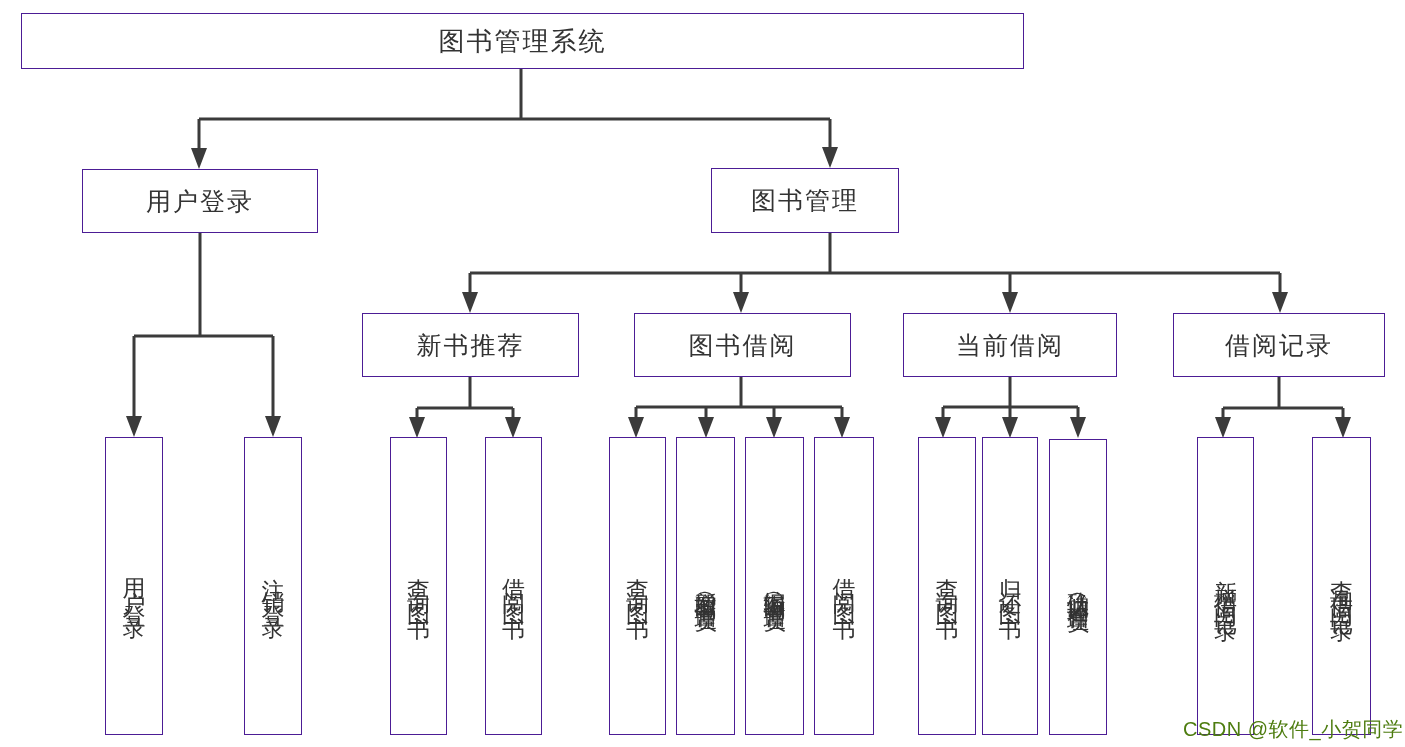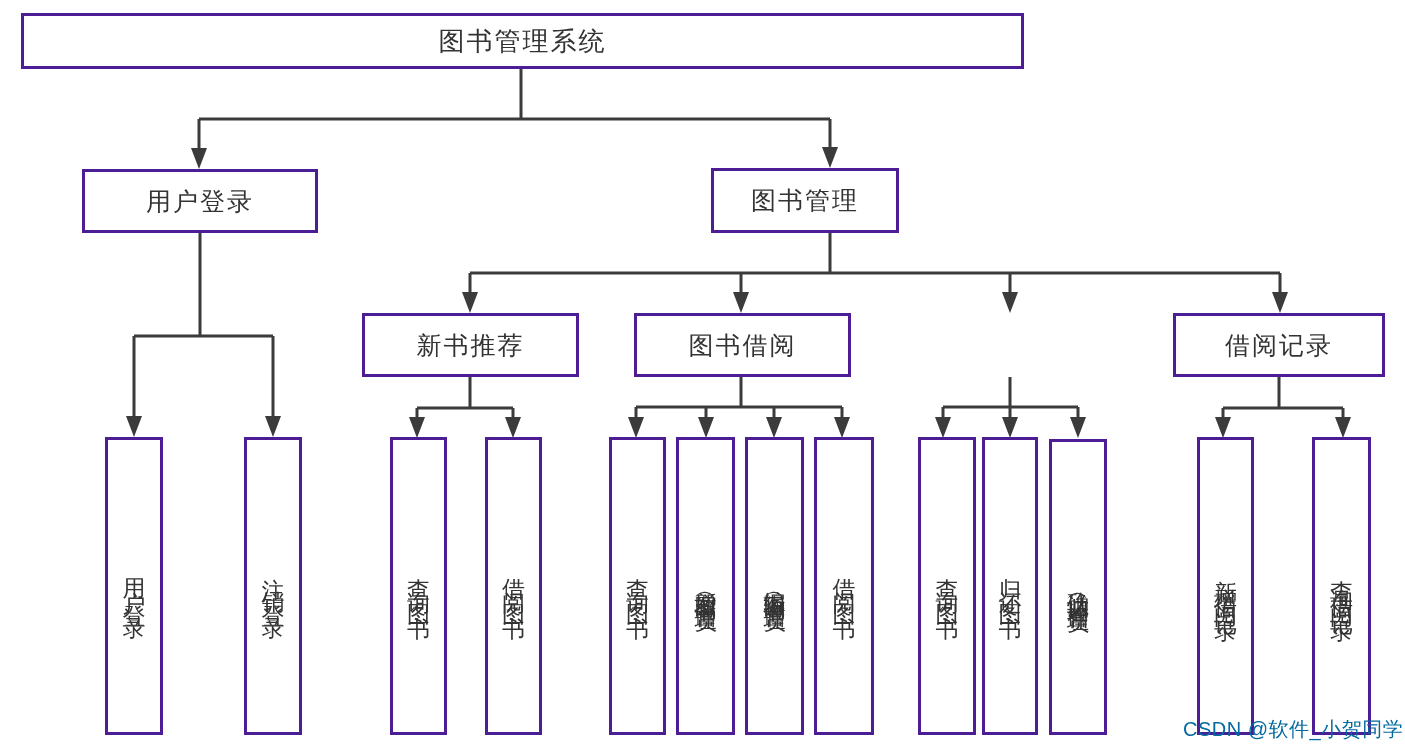--- a/index.html
+++ b/index.html
@@ -18,21 +18,21 @@
   .connector-svg {
     position: absolute;
     left: 0;
     top: 0;
     z-index: 1;
   }
   .box {
     position: absolute;
     box-sizing: border-box;
     background: #ffffff;
-    border: 3px solid #4c1d95;
+    border: 1px solid #4c1d95;
     color: #333333;
     display: flex;
     align-items: center;
     justify-content: center;
     z-index: 2;
   }
   .hbox {
     font-size: 25px;
     letter-spacing: 2px;
   }
@@ -54,21 +54,21 @@
   .leaf.len9 {
     font-size: 22px;
     letter-spacing: 3px;
   }
   .watermark {
     position: absolute;
     left: 1183px;
     top: 716px;
     font-size: 20px;
     letter-spacing: 0.5px;
-    color: #0369a1;
+    color: #4d7c0f;
     white-space: nowrap;
     z-index: 5;
   }
 </style>
 </head>
 <body>
 
 <div class="canvas">
 
   <svg class="connector-svg" width="1405" height="747" viewBox="0 0 1405 747">
@@ -106,20 +106,21 @@
     </g>
   </svg>
 
   <div class="box hbox rootbox" style="left:21px; top:13px; width:1003px; height:56px">图书管理系统</div>
 
   <div class="box hbox" style="left:82px; top:169px; width:236px; height:64px">用户登录</div>
   <div class="box hbox" style="left:711px; top:168px; width:188px; height:65px">图书管理</div>
 
   <div class="box hbox" style="left:634px; top:313px; width:217px; height:64px">图书借阅</div>
   <div class="box hbox" style="left:362px; top:313px; width:217px; height:64px">新书推荐</div>
+  <div class="box hbox" style="left:903px; top:313px; width:214px; height:64px">当前借阅</div>
   <div class="box hbox" style="left:1173px; top:313px; width:212px; height:64px">借阅记录</div>
 
   <div class="box leaf" style="left:105px; top:437px; width:58px; height:298px">用户登录</div>
   <div class="box leaf" style="left:244px; top:437px; width:58px; height:298px">注销登录</div>
 
   <div class="box leaf" style="left:390px; top:437px; width:57px; height:298px">查询图书</div>
   <div class="box leaf" style="left:485px; top:437px; width:57px; height:298px">借阅图书</div>
 
   <div class="box leaf" style="left:609px; top:437px; width:57px; height:298px">查询图书</div>
   <div class="box leaf len9" style="left:676px; top:437px; width:59px; height:298px">新增图书（管理员）</div>

